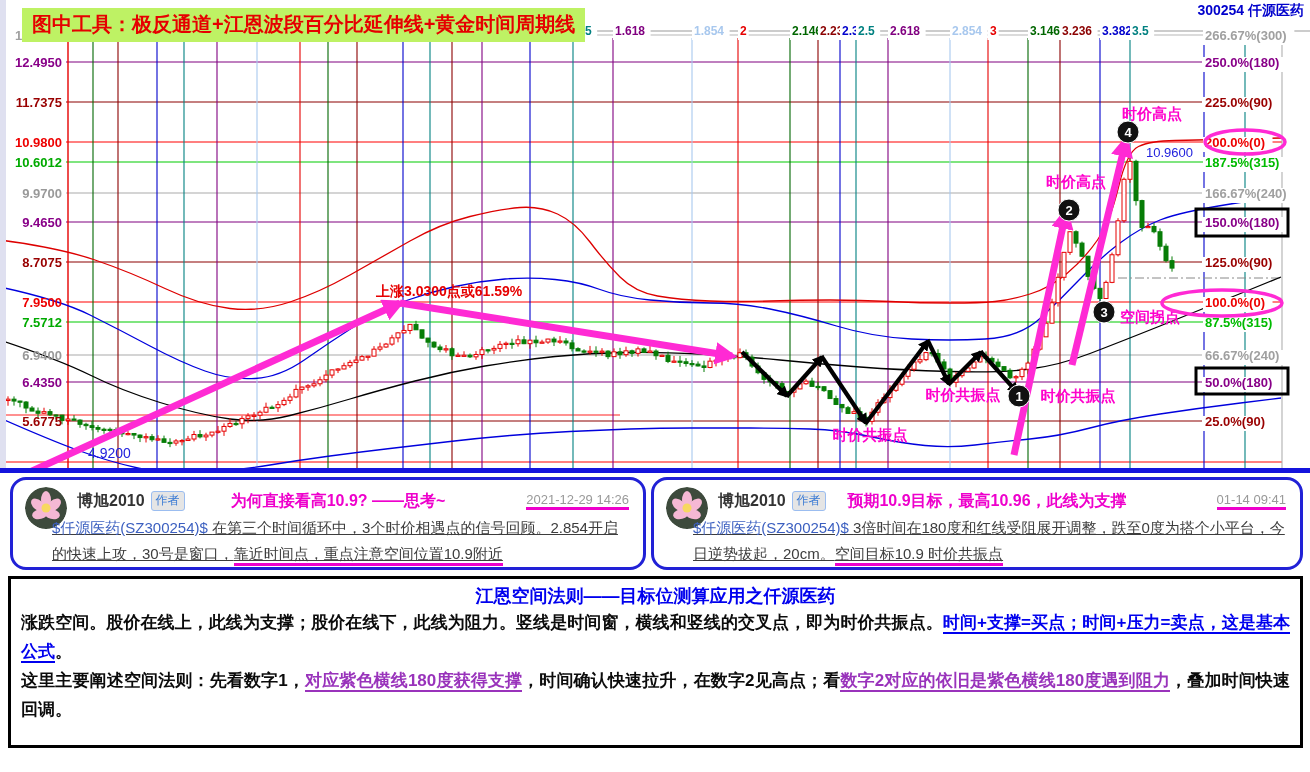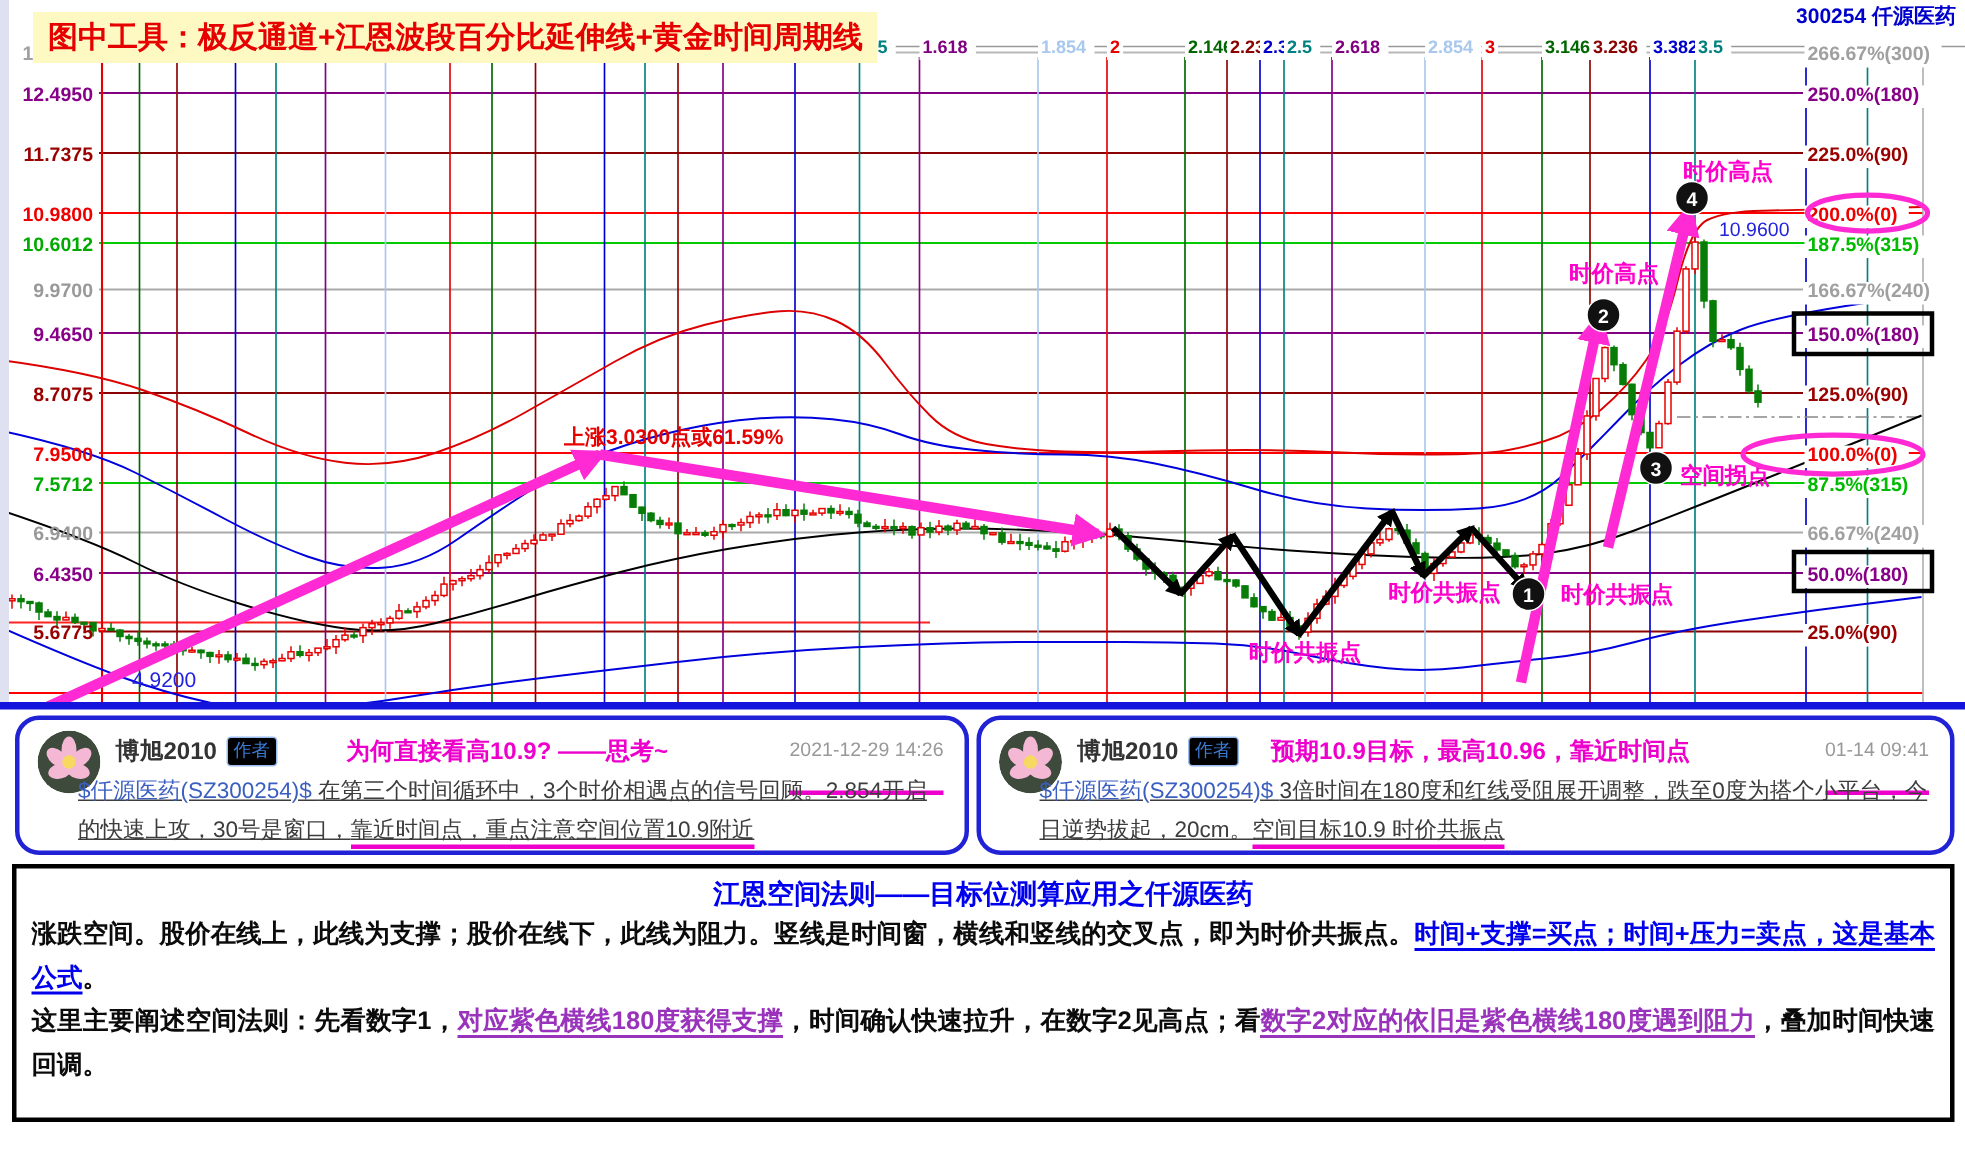--- a/index.html
+++ b/index.html
@@ -3,32 +3,32 @@
 <meta charset="utf-8">
 <style>
   html,body{margin:0;padding:0;background:#fff;}
   *{box-sizing:border-box;}
   body{font-family:"Liberation Sans",sans-serif;}
   #app{position:relative;width:1310px;height:772px;background:#fff;overflow:hidden;}
   #top-edge{position:absolute;left:0;top:0;width:1310px;height:2px;background:#aac4e8;}
   #left-strip{position:absolute;left:0;top:0;width:6px;height:472px;background:#dfe0f0;}
   #chart-panel{position:absolute;left:0;top:0;width:1310px;height:472px;background:#fff;}
   #chart-svg{position:absolute;left:0;top:0;}
-  #toolbox-label{position:absolute;left:22px;top:8px;background:#fef9c3;color:#e60000;
+  #toolbox-label{position:absolute;left:22px;top:8px;background:#bef264;color:#e60000;
     font-size:20px;font-weight:bold;padding:3px 10px 4px;white-space:nowrap;z-index:5;}
   #stock-label{position:absolute;right:6px;top:2px;color:#0000cc;font-size:14px;font-weight:bold;z-index:5;margin-left:40px;}
   #separator{position:absolute;left:0;top:468px;width:1310px;height:5px;background:#1414dd;z-index:6;}
   .card{position:absolute;top:477px;height:93px;background:#fff;border:3px solid #2121d6;border-radius:16px;z-index:7;}
   .avatar{position:absolute;left:12px;top:7px;width:42px;height:42px;border-radius:50%;overflow:hidden;}
   .c-user{position:absolute;left:64px;top:11px;font-size:16px;font-weight:bold;color:#333;white-space:nowrap;}
   .badge{display:inline-block;margin-left:6px;font-size:12px;font-weight:normal;color:#3b7bd4;
-    border:1px solid #9bbdf0;background:#000000;border-radius:3px;padding:0 4px 1px;vertical-align:2px;}
+    border:1px solid #9bbdf0;background:#e5e5e5;border-radius:3px;padding:0 4px 1px;vertical-align:2px;}
   .c-title{position:absolute;left:180px;right:160px;top:11px;text-align:center;font-size:16px;font-weight:bold;
     color:#ee00cc;white-space:nowrap;}
-  .c-date{position:absolute;right:14px;top:12px;font-size:13px;color:#999;border-bottom:3px solid #ee00cc;padding-bottom:20px;}
+  .c-date{position:absolute;right:14px;top:12px;font-size:13px;color:#999;border-bottom:3px solid #ee00cc;padding-bottom:0;}
   .c-body{position:absolute;left:38px;top:34px;right:14px;margin:1px;font-size:15px;line-height:26px;color:#3d3d3d;text-decoration:underline;}
   .c-body .tk{color:#3b5fc0;}
   .c-body .mul{border-bottom:3px solid #ee00cc;padding-bottom:1px;}
   #article{position:absolute;left:8px;top:576px;width:1295px;height:172px;border:3px solid #000;
     background:#fff;padding:5px 10px 0;z-index:7;}
   #article-title{text-align:center;color:#0000ee;font-size:18px;font-weight:bold;line-height:24px;}
   .aline{font-size:17px;font-weight:bold;color:#0b0b0b;line-height:29px;text-align:justify;text-justify:inter-ideograph;}
   .aline span.k{color:#0b0b0b;}
   .aline span.bu{color:#0000ee;border-bottom:2px solid #0000ee;}
   .aline span.pu{color:#9933bb;border-bottom:2px solid #9933bb;}
@@ -636,21 +636,21 @@
             <ellipse cx="29" cy="18" rx="5" ry="8" transform="rotate(50 29 18)"></ellipse>
             <ellipse cx="15" cy="27" rx="5" ry="8" transform="rotate(-105 15 27)"></ellipse>
             <ellipse cx="27" cy="27" rx="5" ry="8" transform="rotate(105 27 27)"></ellipse>
           </g>
         <circle cx="21" cy="21" r="4.5" fill="#f7d860"></circle>
       </svg>
     </div>
     <div class="c-user">
       <span>博旭2010</span><span class="badge">作者</span>
     </div>
-    <div class="c-title">预期10.9目标，最高10.96，靠近时间点</div>
+    <div class="c-title">预期10.9目标，最高10.96，此线为支撑</div>
     <div class="c-date">01-14 09:41</div>
     <p class="c-body"><span class="tk">$仟源医药(SZ300254)$ </span><span>3倍时间在180度和红线受阻展开调整，跌至0度为搭个小平台，今日逆势拔起，20cm。</span><span class="mul">空间目标10.9 时价共振点</span></p>
   </div>
 
   <div id="article">
     <div id="article-title">江恩空间法则——目标位测算应用之仟源医药</div>
     <div id="article-lines">
         <div class="aline"><span class="k">涨跌空间。股价在线上，此线为支撑；股价在线下，此线为阻力。竖线是时间窗，横线和竖线的交叉点，即为时价共振点。</span><span class="bu">时间+支撑=买点；时间+压力=卖点，这是基本公式</span><span class="k">。</span></div>
         <div class="aline"><span class="k">这里主要阐述空间法则：先看数字1，</span><span class="pu">对应紫色横线180度获得支撑</span><span class="k">，时间确认快速拉升，在数字2见高点；看</span><span class="pu">数字2对应的依旧是紫色横线180度遇到阻力</span><span class="k">，叠加时间快速回调。</span></div>
       </div>

